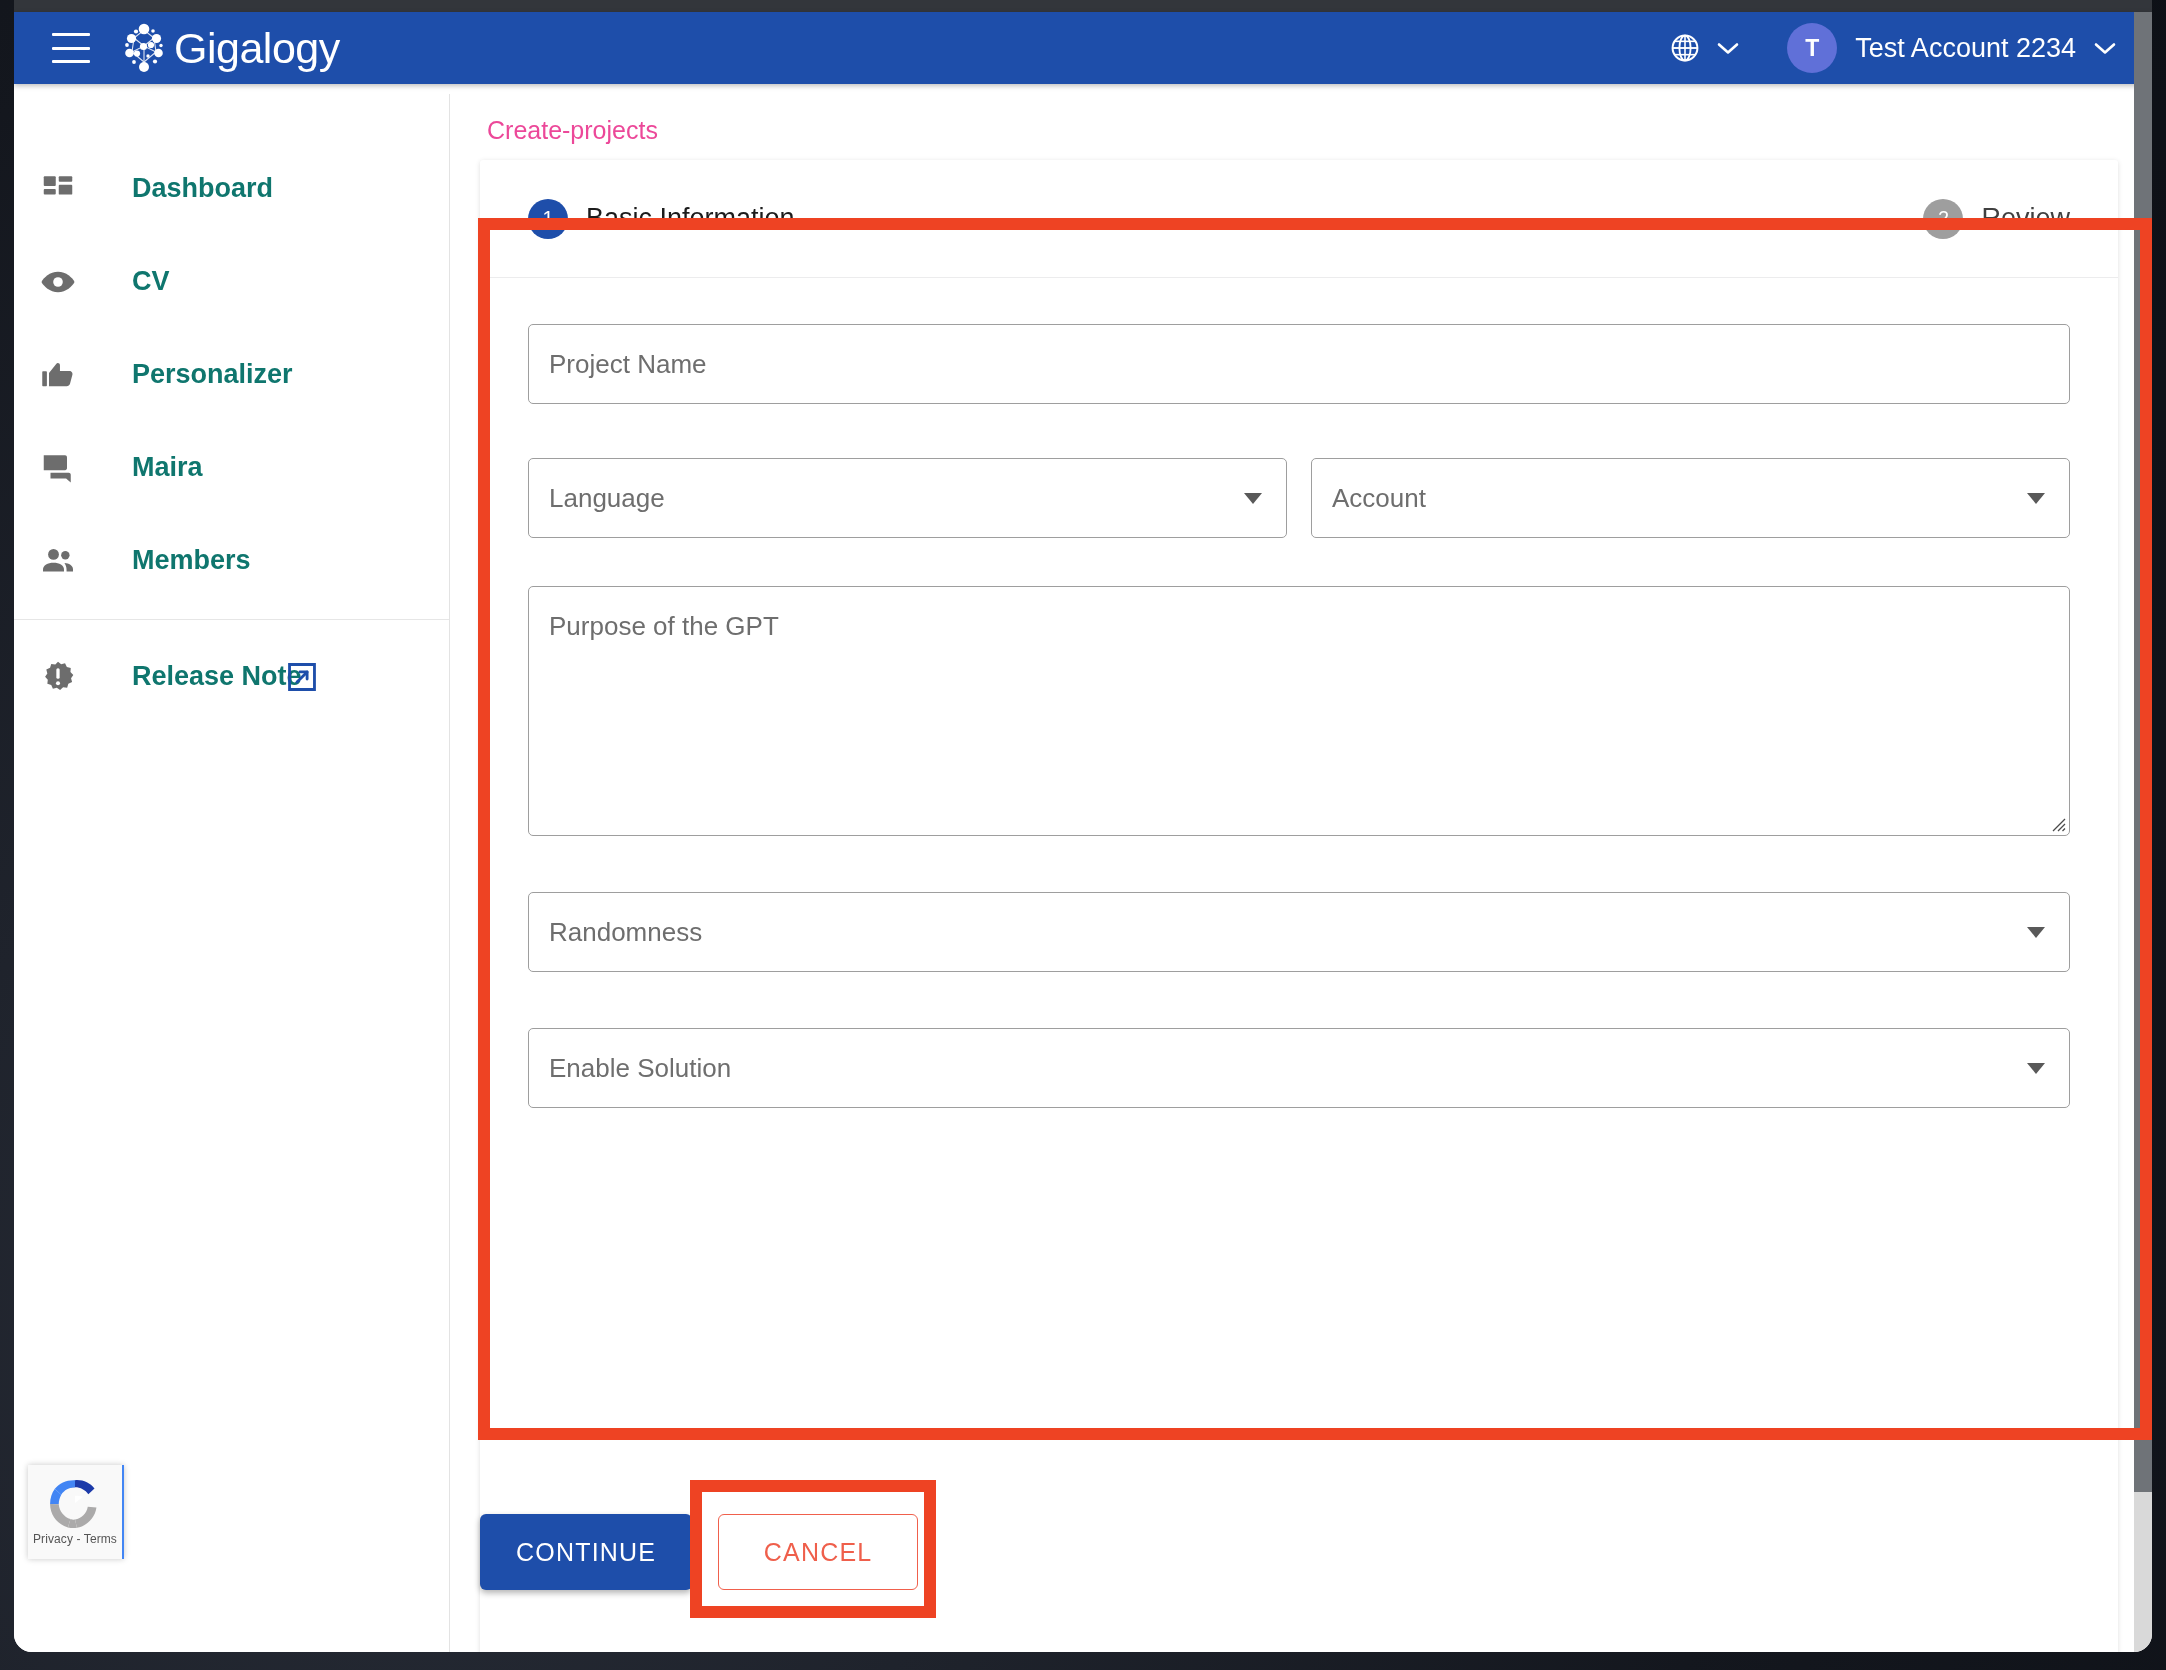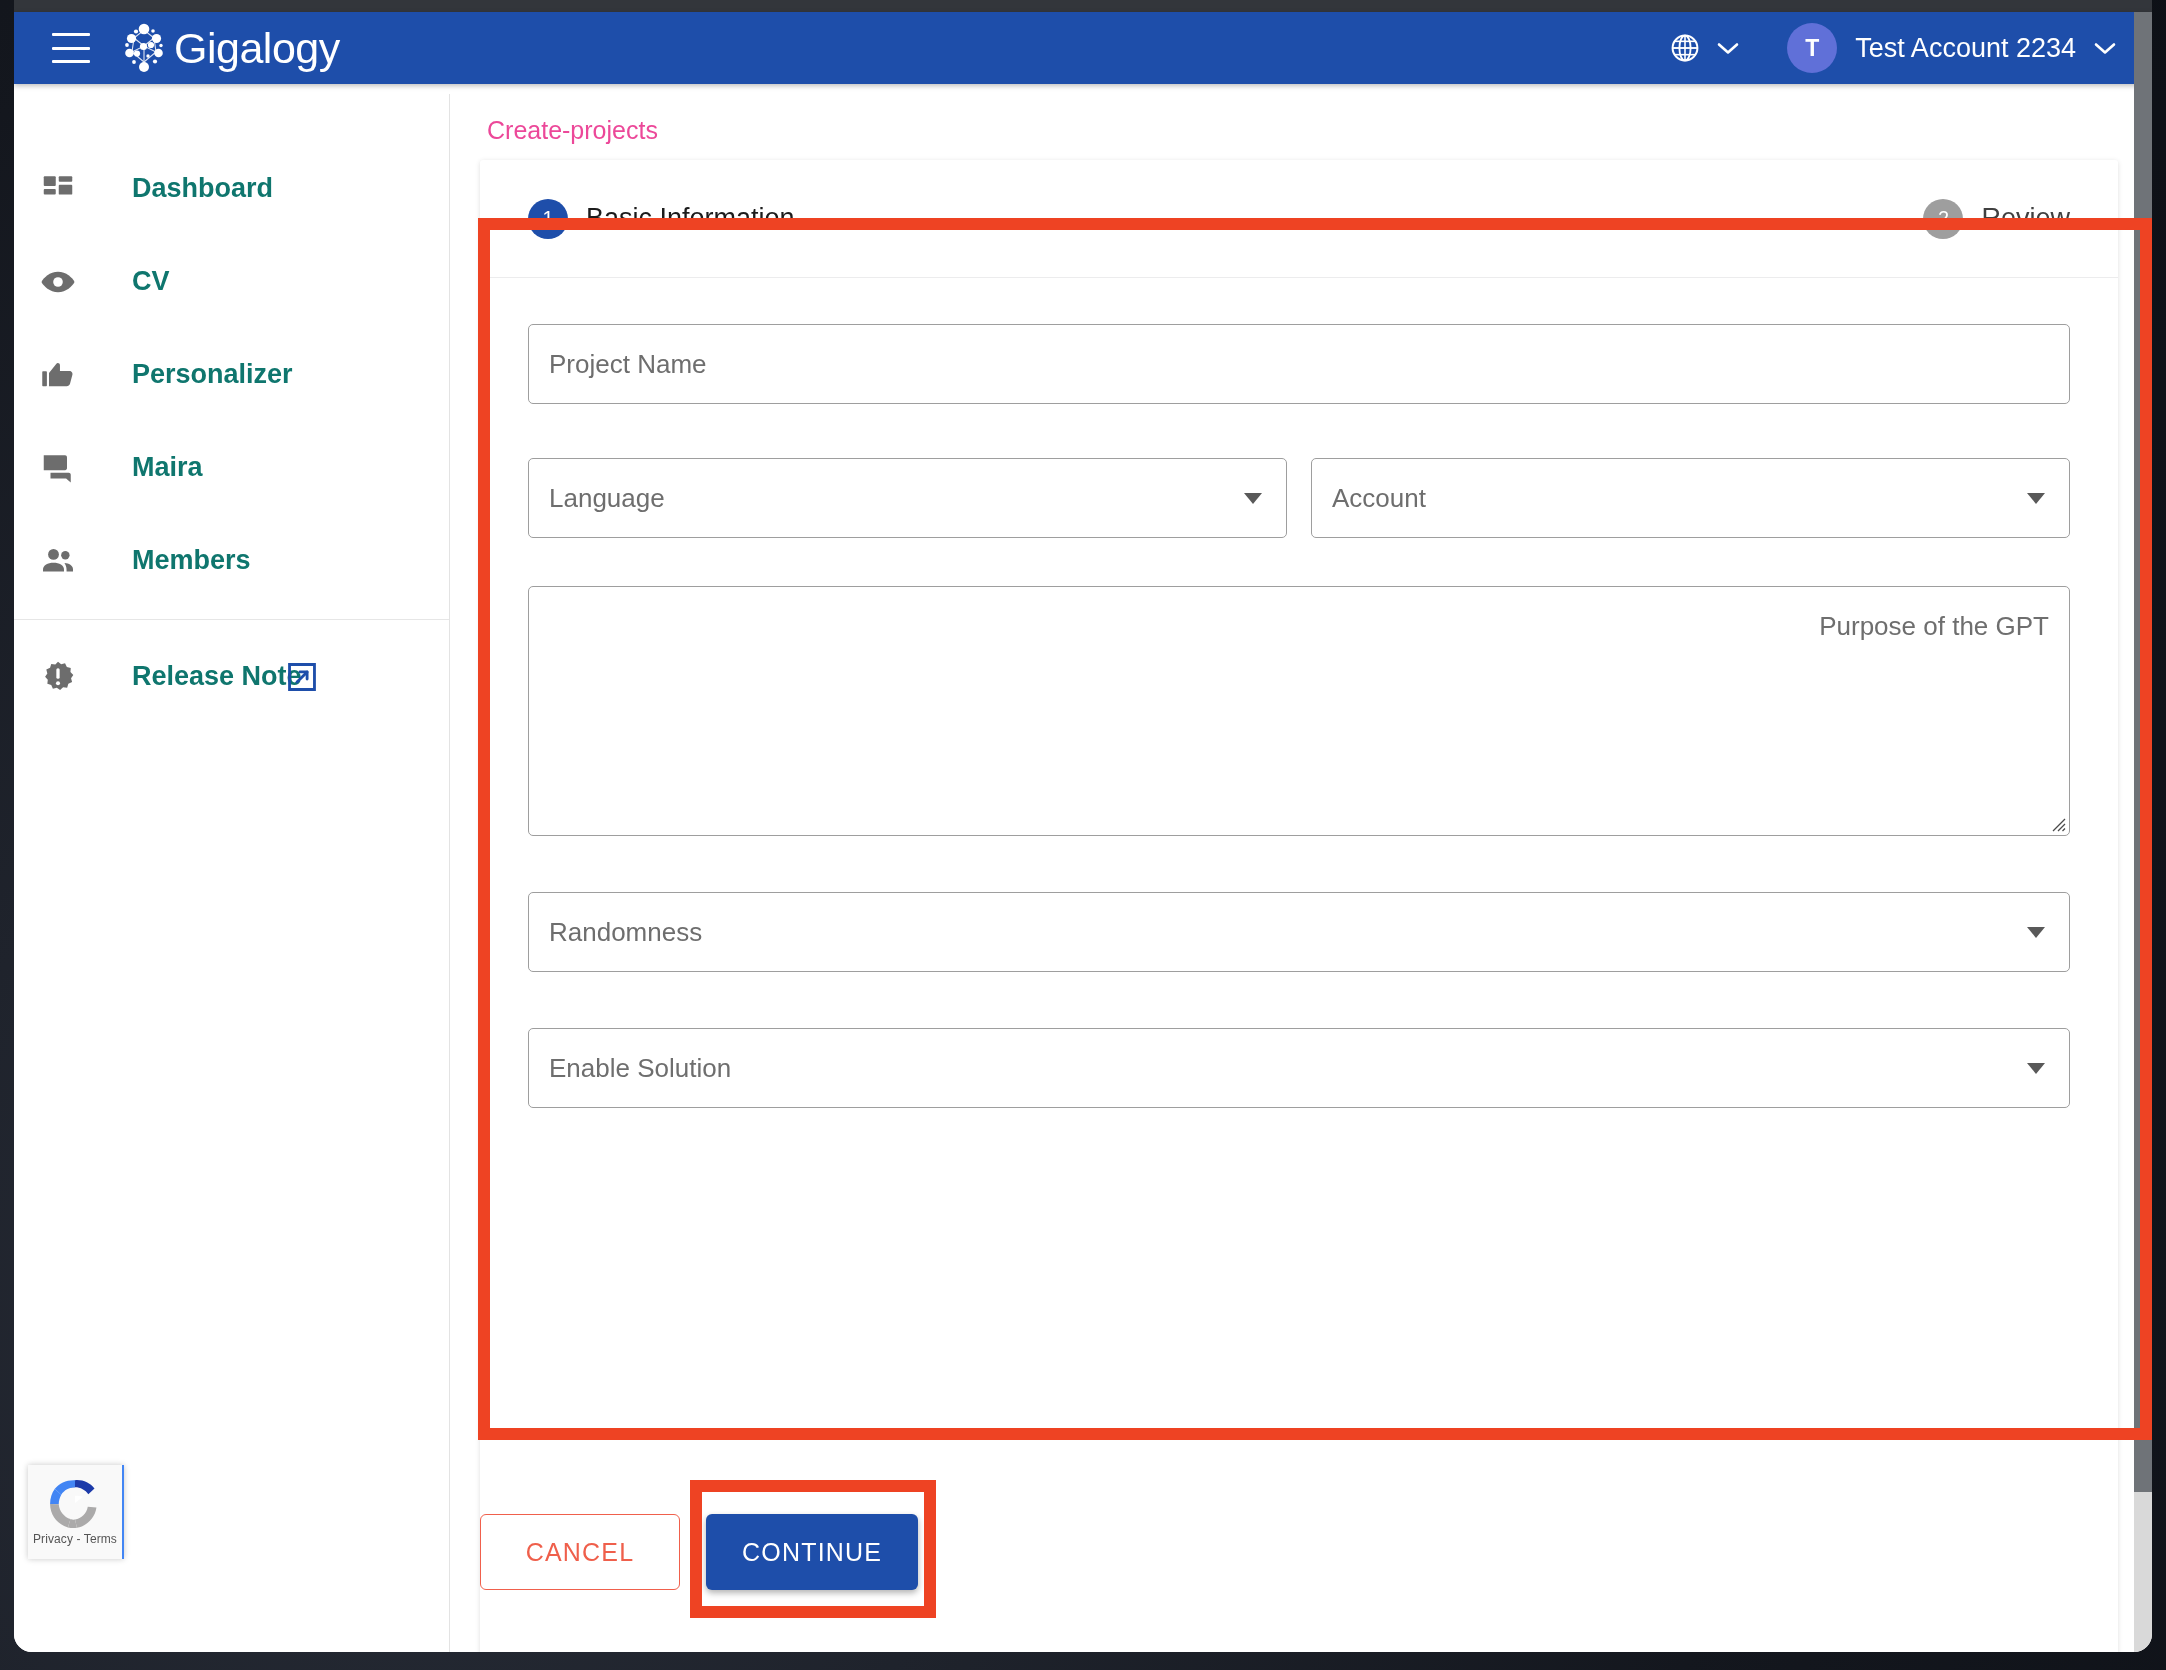--- a/index.html
+++ b/index.html
@@ -259,21 +259,20 @@
     border-left: 9px solid transparent;
     border-right: 9px solid transparent;
     border-top: 11px solid #595959;
     margin-right: 4px;
   }
 
   .field.area {
     height: 250px;
     align-items: flex-start;
     padding-top: 24px;
-    justify-content: flex-end;
   }
   .resize-grip {
     position: absolute;
     right: 3px; bottom: 3px;
     width: 18px; height: 18px;
   }
 
   .row-2 { display: flex; gap: 24px; }
   .row-2 > * { flex: 1; }
 
@@ -570,22 +569,22 @@
           <div class="field select">
             <span class="ph">Enable Solution</span>
             <span class="sel-arrow"></span>
           </div>
 
         </div>
       </div>
     </div>
 
     <div id="actions">
+      <button id="btn-continue">CONTINUE</button>
       <button id="btn-cancel">CANCEL</button>
-      <button id="btn-continue">CONTINUE</button>
     </div>
 
     <div id="scrollbar">
       <div id="scroll-thumb"></div>
     </div>
 
     <div class="annot" id="annot-form"></div>
     <div class="annot" id="annot-continue"></div>
 
   </div>

